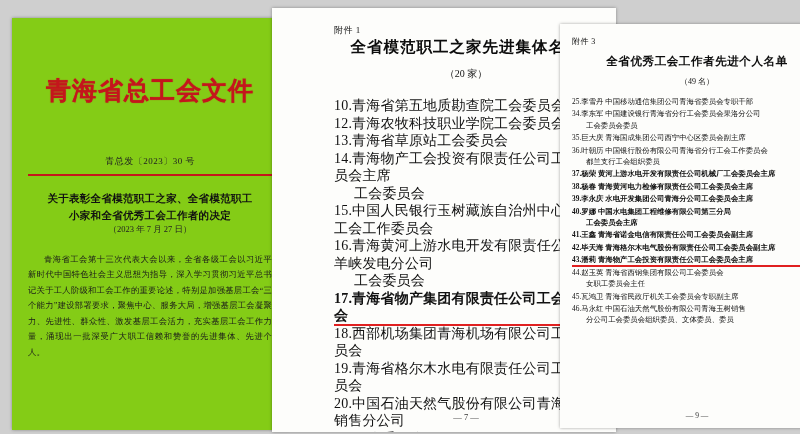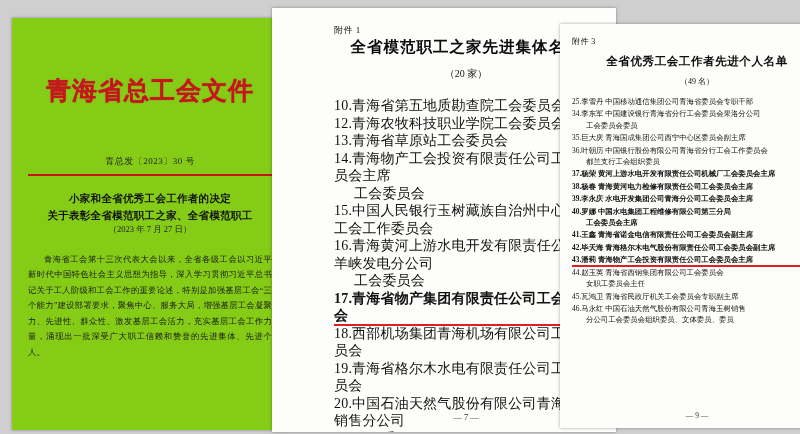--- a/index.html
+++ b/index.html
@@ -227,22 +227,22 @@
 <body>
 
 <div class="page-root">
 
   <div class="sheet sheet-left">
     <div class="left-inner">
       <div class="masthead">青海省总工会文件</div>
       <div class="doc-no">青总发〔2023〕30 号</div>
       <div class="red-rule"></div>
       <div class="left-title">
+        <div>关于表彰全省模范职工之家、全省模范职工</div>
         <div>小家和全省优秀工会工作者的决定</div>
-        <div>关于表彰全省模范职工之家、全省模范职工</div>
       </div>
       <div class="left-date">（2023 年 7 月 27 日）</div>
       <div class="left-body">
         <p>青海省工会第十三次代表大会以来，全省各级工会以习近平新时代中国特色社会主义思想为指导，深入学习贯彻习近平总书记关于工人阶级和工会工作的重要论述，特别是加强基层工会“三个能力”建设部署要求，聚焦中心、服务大局，增强基层工会凝聚力、先进性、群众性、激发基层工会活力，充实基层工会工作力量，涌现出一批深受广大职工信赖和赞誉的先进集体、先进个人。</p>
       </div>
 
     </div>
   </div>
 
   <div class="sheet sheet-mid">

